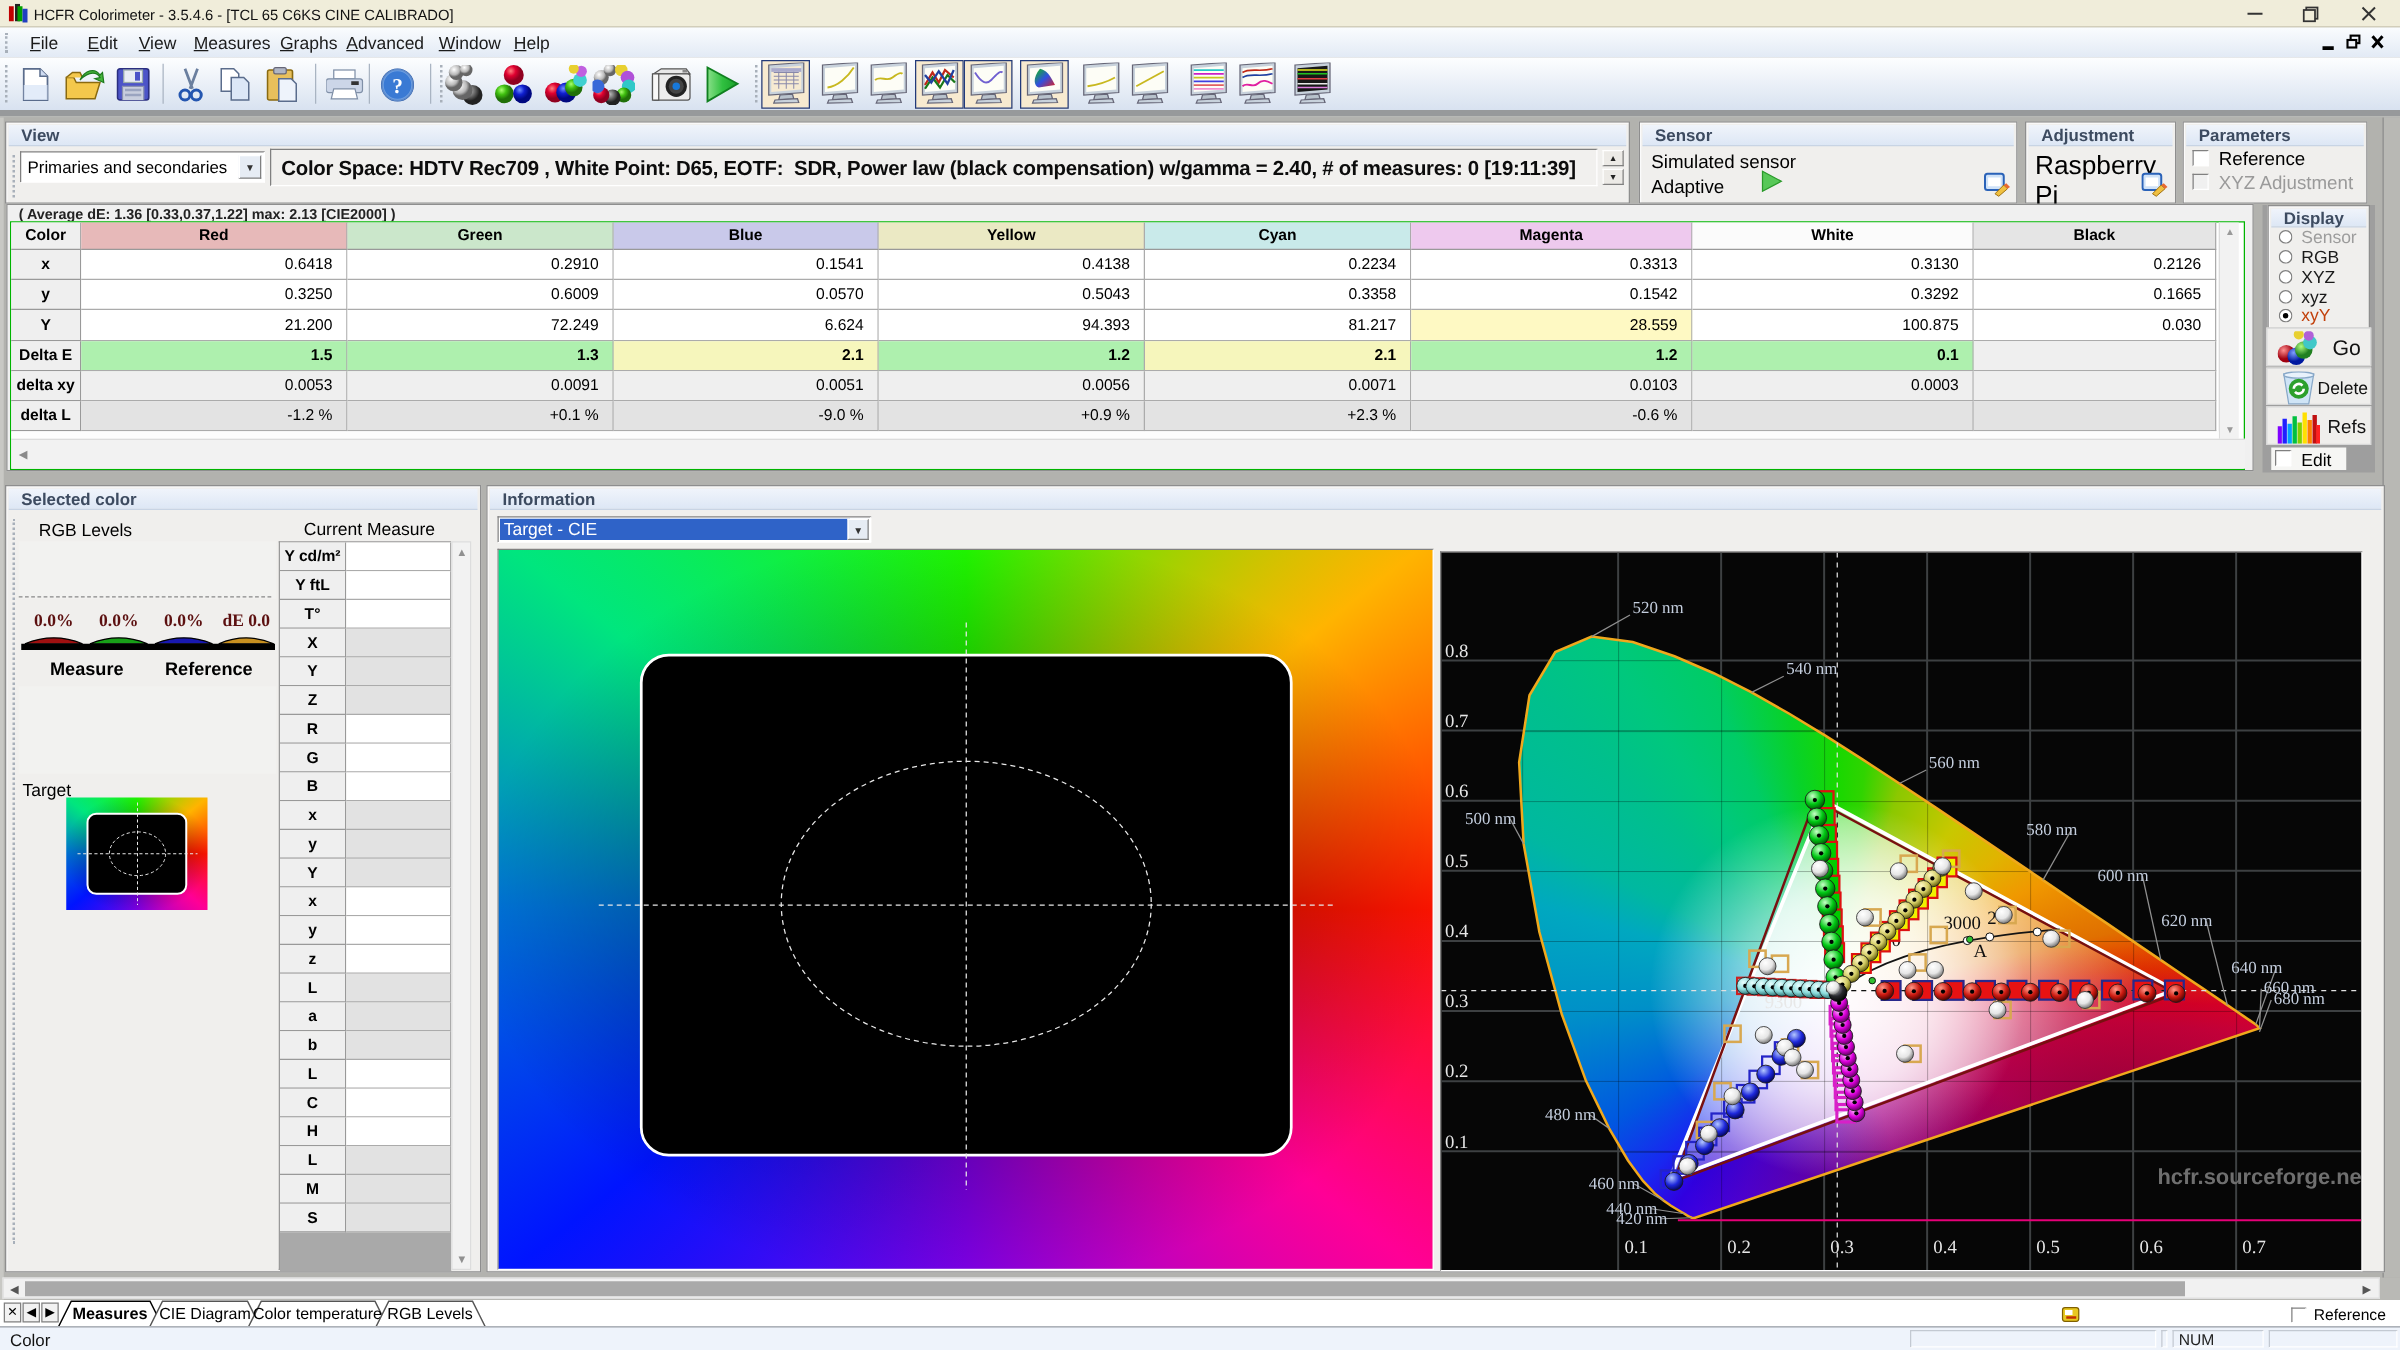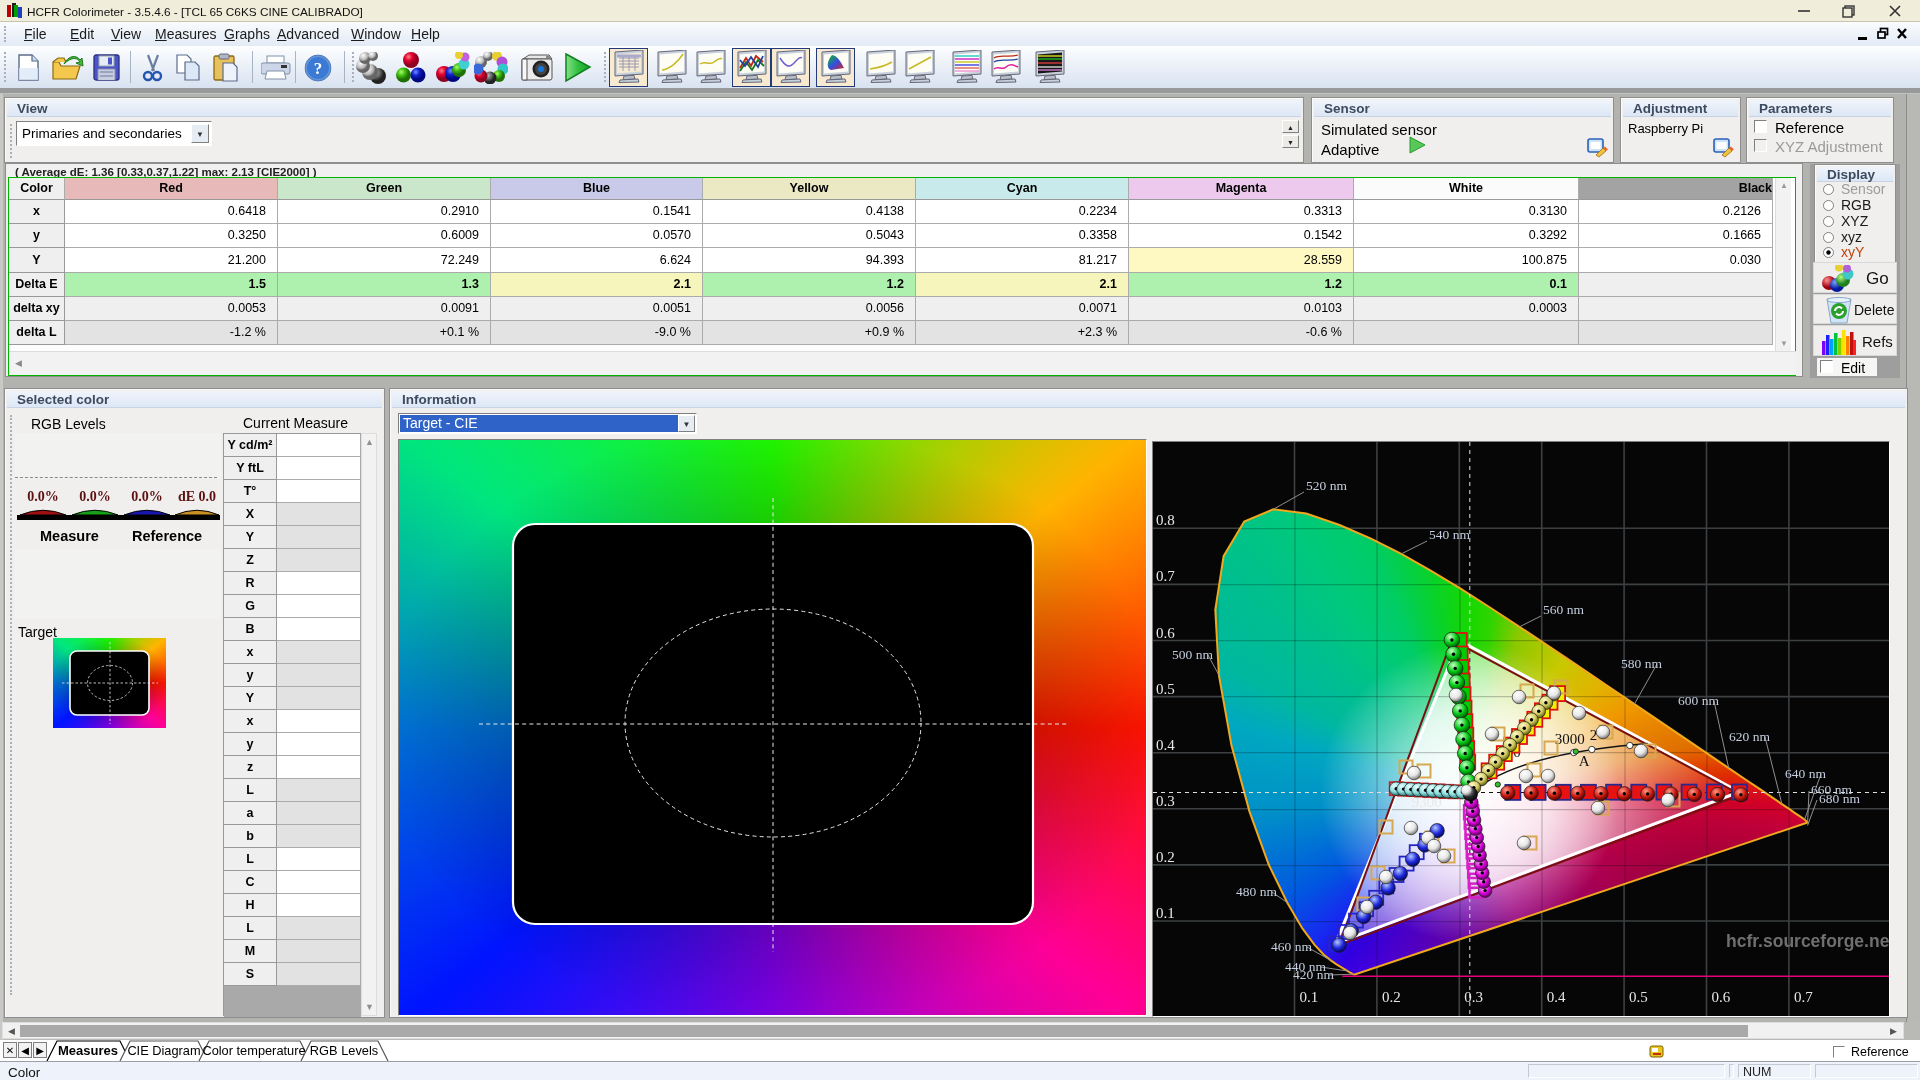--- a/index.html
+++ b/index.html
@@ -292,20 +292,23 @@
 <div class="abs" style="left:1906px;top:94px;width:14px;height:928px;background:#b8b8b4;border-left:1px solid #8a8a8a;"></div>
 <div class="panel abs" style="left:4px;top:97px;width:1300px;height:66px;">
     <div class="phead">
       <span class="hdrtxt">View</span>
     </div>
     <div class="grip" style="left:5px;top:26px;height:34px;"></div>
     <div class="abs sunk" style="left:11px;top:23px;width:196px;height:25px;background:#fff;">
       <span class="abs" style="left:5px;top:4px;font-size:13.5px;">Primaries and secondaries</span>
       <div class="abs rais" style="right:2px;top:2px;width:18px;height:19px;background:#e6ecf4;text-align:center;font-size:8px;color:#333;line-height:19px;">▼</div>
     </div>
+    <div class="abs sunk" style="left:211px;top:21px;width:1062px;height:30px;background:#f1f0ee;">
+      <span class="abs" style="left:8px;top:6px;font-size:16.3px;font-weight:bold;color:#0c0c0c;white-space:nowrap;letter-spacing:-0.2px;">Color Space: HDTV Rec709 , White Point: D65, EOTF:&nbsp; SDR, Power law (black compensation) w/gamma = 2.40, # of measures: 0 [19:11:39]</span>
+    </div>
     <div class="abs rais" style="left:1277px;top:22px;width:17px;height:13px;background:#eceae6;text-align:center;font-size:7px;line-height:13px;color:#222;">▲</div>
     <div class="abs rais" style="left:1277px;top:37px;width:17px;height:13px;background:#eceae6;text-align:center;font-size:7px;line-height:13px;color:#222;">▼</div>
   </div>
 <div class="panel abs" style="left:1311px;top:97px;width:303px;height:66px;">
     <div class="phead">
       <span class="hdrtxt">Sensor</span>
     </div>
     <span class="abs" style="left:9px;top:23px;font-size:15px;">Simulated sensor</span>
     <span class="abs" style="left:9px;top:43px;font-size:15px;">Adaptive</span>
     <svg class="abs" style="left:96px;top:38px" width="19" height="18">
@@ -315,21 +318,21 @@
       <rect x="1" y="3" width="15" height="13" rx="2" fill="#cfe2f8" stroke="#2a62b8" stroke-width="1.6"></rect>
       <rect x="3.5" y="6" width="10" height="7" fill="#fff"></rect>
       <path d="M9 19 L16 12 L19 15 L12 21 Z" fill="#f0c040" stroke="#a07010" stroke-width="0.8"></path>
       <path d="M16 12 L19 15 L21 13.5 L18 10.5 Z" fill="#e86830"></path>
     </svg>
   </div>
 <div class="panel abs" style="left:1620px;top:97px;width:121px;height:66px;">
     <div class="phead">
       <span class="hdrtxt">Adjustment</span>
     </div>
-    <span class="abs" style="left:7px;top:23px;font-size:13px;">Raspberry Pi</span>
+    <span class="abs" style="left:7px;top:23px;font-size:21px;">Raspberry Pi</span>
     <svg class="abs" style="left:92px;top:38px" width="22" height="22">
       <rect x="1" y="3" width="15" height="13" rx="2" fill="#cfe2f8" stroke="#2a62b8" stroke-width="1.6"></rect>
       <rect x="3.5" y="6" width="10" height="7" fill="#fff"></rect>
       <path d="M9 19 L16 12 L19 15 L12 21 Z" fill="#f0c040" stroke="#a07010" stroke-width="0.8"></path>
       <path d="M16 12 L19 15 L21 13.5 L18 10.5 Z" fill="#e86830"></path>
     </svg>
   </div>
 <div class="panel abs" style="left:1746px;top:97px;width:148px;height:66px;">
     <div class="phead">
       <span class="hdrtxt">Parameters</span>
@@ -343,21 +346,21 @@
     <span class="abs" style="left:9px;top:2px;font-size:11.5px;font-weight:bold;color:#222;">( Average dE: 1.36 [0.33,0.37,1.22] max: 2.13 [CIE2000] )</span>
     <div class="abs" style="left:2px;top:13px;width:1788px;height:199px;border:1px solid #00b400;background:#fff;">
       <div class="cell" style="left:0px;top:0px;width:56px;height:22px;background:#efefef;font-weight:bold;text-align:center;line-height:21px;border-bottom:1px solid #999;">Color</div>
       <div class="cell" style="left:56px;top:0px;width:213px;height:22px;background:#e7b9b9;font-weight:bold;text-align:center;line-height:21px;border-bottom:1px solid #999;">Red</div>
       <div class="cell" style="left:269px;top:0px;width:213px;height:22px;background:#cbe7cb;font-weight:bold;text-align:center;line-height:21px;border-bottom:1px solid #999;">Green</div>
       <div class="cell" style="left:482px;top:0px;width:212px;height:22px;background:#c9c9ea;font-weight:bold;text-align:center;line-height:21px;border-bottom:1px solid #999;">Blue</div>
       <div class="cell" style="left:694px;top:0px;width:213px;height:22px;background:#ebe9c4;font-weight:bold;text-align:center;line-height:21px;border-bottom:1px solid #999;">Yellow</div>
       <div class="cell" style="left:907px;top:0px;width:213px;height:22px;background:#c9eaea;font-weight:bold;text-align:center;line-height:21px;border-bottom:1px solid #999;">Cyan</div>
       <div class="cell" style="left:1120px;top:0px;width:225px;height:22px;background:#eec9ee;font-weight:bold;text-align:center;line-height:21px;border-bottom:1px solid #999;">Magenta</div>
       <div class="cell" style="left:1345px;top:0px;width:225px;height:22px;background:#fbfbfb;font-weight:bold;text-align:center;line-height:21px;border-bottom:1px solid #999;">White</div>
-      <div class="cell" style="left:1570px;top:0px;width:194px;height:22px;background:#a3a3a3;font-weight:bold;text-align:right;line-height:21px;border-bottom:1px solid #999;">Black</div>
+      <div class="cell" style="left:1570px;top:0px;width:194px;height:22px;background:#e5e5e5;font-weight:bold;text-align:center;line-height:21px;border-bottom:1px solid #999;">Black</div>
       <div class="cell lblc" style="left:0px;top:22px;width:56px;height:24px;line-height:23px;">x</div>
       <div class="cell valc num" style="left:56px;top:22px;width:213px;height:24px;background:#ffffff;font-weight:normal;line-height:23px;">0.6418</div>
       <div class="cell valc num" style="left:269px;top:22px;width:213px;height:24px;background:#ffffff;font-weight:normal;line-height:23px;text-align:right;">0.2910</div>
       <div class="cell valc num" style="left:482px;top:22px;width:212px;height:24px;background:#ffffff;font-weight:normal;line-height:23px;">0.1541</div>
       <div class="cell valc num" style="left:694px;top:22px;width:213px;height:24px;background:#ffffff;font-weight:normal;line-height:23px;">0.4138</div>
       <div class="cell valc num" style="left:907px;top:22px;width:213px;height:24px;background:#ffffff;font-weight:normal;line-height:23px;">0.2234</div>
       <div class="cell valc num" style="left:1120px;top:22px;width:225px;height:24px;background:#ffffff;font-weight:normal;line-height:23px;">0.3313</div>
       <div class="cell valc num" style="left:1345px;top:22px;width:225px;height:24px;background:#ffffff;font-weight:normal;line-height:23px;">0.3130</div>
       <div class="cell valc num" style="left:1570px;top:22px;width:194px;height:24px;background:#ffffff;font-weight:normal;line-height:23px;">0.2126</div>
       <div class="cell lblc" style="left:0px;top:46px;width:56px;height:24px;line-height:23px;">y</div>

